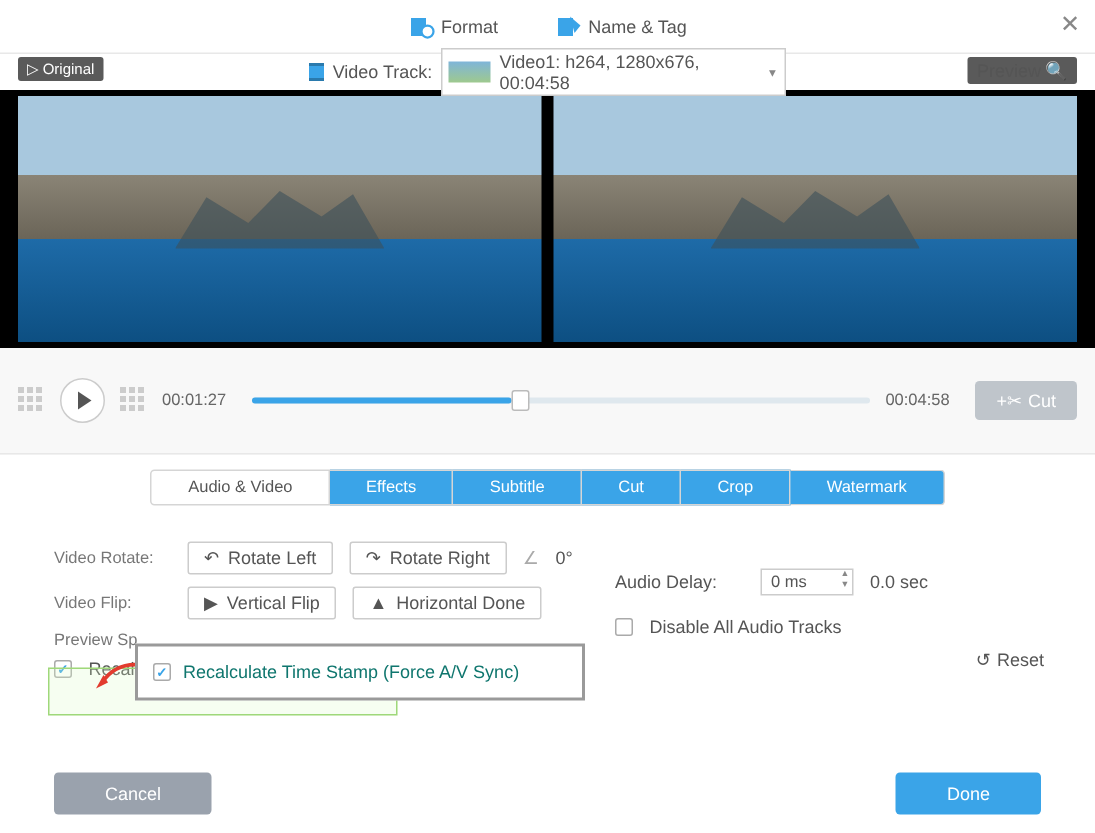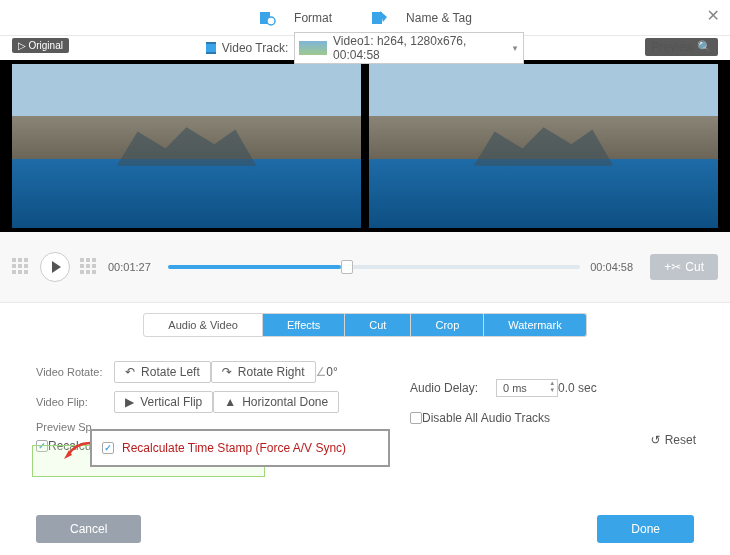--- a/index.html
+++ b/index.html
@@ -1,19 +1,19 @@
 <!DOCTYPE html>
 <html><head>
 <meta charset="utf-8">
 <style>
 *{box-sizing:border-box;margin:0;padding:0;font-family:"Segoe UI",Arial,sans-serif;font-size:12px;color:#555}
 body{background:#fff;width:730px;height:555px;position:relative;overflow:hidden}
 .topbar{height:36px;display:flex;justify-content:center;align-items:stretch;border-bottom:1px solid #e8e8e8;position:relative}
 .close-x{position:absolute;right:10px;top:6px;font-size:16px;color:#888;cursor:pointer}
-.tab{display:flex;align-items:center;gap:18px;padding:0 18px;border:1px solid transparent;cursor:pointer}
+.tab{display:flex;align-items:center;gap:4px;padding:0 18px;border:1px solid transparent;cursor:pointer}
 .tab.active{border:1px solid #e0e0e0;border-bottom:1px solid #fff;background:#fff;border-radius:4px 4px 0 0;margin-bottom:-1px}
 .tab .ico{width:18px;height:18px;display:flex;align-items:center;justify-content:center}
 .trackrow{height:24px;display:flex;align-items:center;justify-content:center;gap:6px;background:#fff;position:relative}
 .trackrow .orig{position:absolute;left:12px;top:2px;background:#5a5a5a;color:#fff;font-size:10px;padding:2px 6px;border-radius:2px}
 .trackrow .prev{position:absolute;right:12px;top:2px;background:#5a5a5a;color:#fff;font-size:10px;padding:2px 6px;border-radius:2px;display:flex;align-items:center;gap:3px}
 .trackrow .sel{border:1px solid #ccc;display:flex;align-items:center;gap:6px;padding:1px 20px 1px 4px;background:#fff;position:relative;width:230px;font-size:11px}
 .trackrow .sel::after{content:"▾";position:absolute;right:6px;color:#888;font-size:9px}
 .thumb{width:30px;height:14px;background:linear-gradient(180deg,#7fb5d9 0%,#9ec98e 100%)}
 .previews{display:flex;gap:8px;padding:0 12px;background:#000;height:172px}
 .pv{flex:1;background:linear-gradient(180deg,#a8c8de 0%,#a8c8de 32%,#8a8476 32%,#6b6558 58%,#1e6ba8 58%,#0d4f82 100%);position:relative;margin:4px 0}
@@ -27,21 +27,21 @@
 .slider{flex:1;height:4px;background:#dfe8ee;position:relative;border-radius:2px}
 .slider .fill{position:absolute;left:0;top:0;height:100%;width:42%;background:#3aa4e8;border-radius:2px}
 .slider .kn{position:absolute;left:42%;top:-5px;width:12px;height:14px;background:#fff;border:1px solid #bbb;border-radius:2px}
 .cutbtn{background:#bfc5cb;color:#fff;padding:6px 14px;border-radius:3px;display:flex;align-items:center;gap:4px;cursor:pointer}
 .subtabs{display:flex;justify-content:center;margin:10px 0 8px}
 .subtab{padding:5px 24px;font-size:11px;border:1px solid #d5d5d5;border-left:none;cursor:pointer;background:#3aa4e8;color:#fff}
 .subtab:first-child{border-left:1px solid #d5d5d5;border-radius:3px 0 0 3px}
 .subtab:last-child{border-radius:0 3px 3px 0}
 .subtab.active{background:#fff;color:#555}
 .panel{padding:8px 36px 0;position:relative}
-.row{display:flex;align-items:center;gap:0;margin:8px 0;font-size:11px}
+.row{display:flex;align-items:center;gap:11px;margin:8px 0;font-size:11px}
 .lbl{width:78px;color:#777;font-size:11px}
 .btn{border:1px solid #ccc;background:#fff;padding:3px 10px;font-size:11px;display:flex;align-items:center;gap:6px;cursor:pointer;border-radius:2px}
 .rcol{position:absolute;left:410px;top:20px;width:290px}
 .rcol .row{margin:14px 0}
 .vol{flex:1;height:3px;background:#ddd;position:relative}
 .vol .kn{position:absolute;left:58%;top:-5px;width:8px;height:12px;background:#fff;border:1px solid #aaa;border-radius:2px}
 .spin{border:1px solid #ccc;padding:2px 16px 2px 6px;width:62px;position:relative;font-size:11px}
 .spin::after{content:"▴\A▾";white-space:pre;position:absolute;right:3px;top:-1px;font-size:7px;line-height:7px;color:#888}
 .cb{width:12px;height:12px;border:1px solid #aaa;border-radius:2px;display:inline-flex;align-items:center;justify-content:center;background:#fff}
 .cb.checked::before{content:"✓";font-size:9px;color:#3aa4e8;font-weight:bold}
@@ -137,20 +137,21 @@
   <span class="time">00:04:58</span>
   <div class="cutbtn">
     <span style="color:#fff">+✂</span>
     <span style="color:#fff">Cut</span>
   </div>
 </div>
 
 <div class="subtabs">
   <div class="subtab active">Audio &amp; Video</div>
   <div class="subtab">Effects</div>
+  <div class="subtab">Subtitle</div>
   <div class="subtab">Cut</div>
   <div class="subtab">Crop</div>
   <div class="subtab">Watermark</div>
 </div>
 
 <div class="panel">
   <div class="row">
     <span class="lbl">Video Rotate:</span>
     <div class="btn">
         <span>↶</span>
@@ -178,21 +179,21 @@
     <span class="lbl">Preview Sp</span>
   </div>
   <div class="row" style="margin-top:-2px">
     <span class="cb checked"></span>
     <span>Recalcu</span>
   </div>
 
   <div class="hl-green"></div>
   <div class="hl-box">
     <span class="cb checked"></span>
-    <span style="color:#b91c1c;font-size:12px">Recalculate Time Stamp (Force A/V Sync)</span>
+    <span style="color:#0f766e;font-size:12px">Recalculate Time Stamp (Force A/V Sync)</span>
   </div>
   <svg class="arrow" viewBox="0 0 30 20">
       <path d="M28 2 Q 14 2 6 14" stroke="#e23b2e" stroke-width="2.5" fill="none"></path>
       <path d="M2 18 L10 14 L7 9 Z" fill="#e23b2e"></path>
     </svg>
 
   <div class="rcol">
     <div class="row">
       <span style="width:86px">Audio Delay:</span>
       <div class="spin">0 ms</div>

